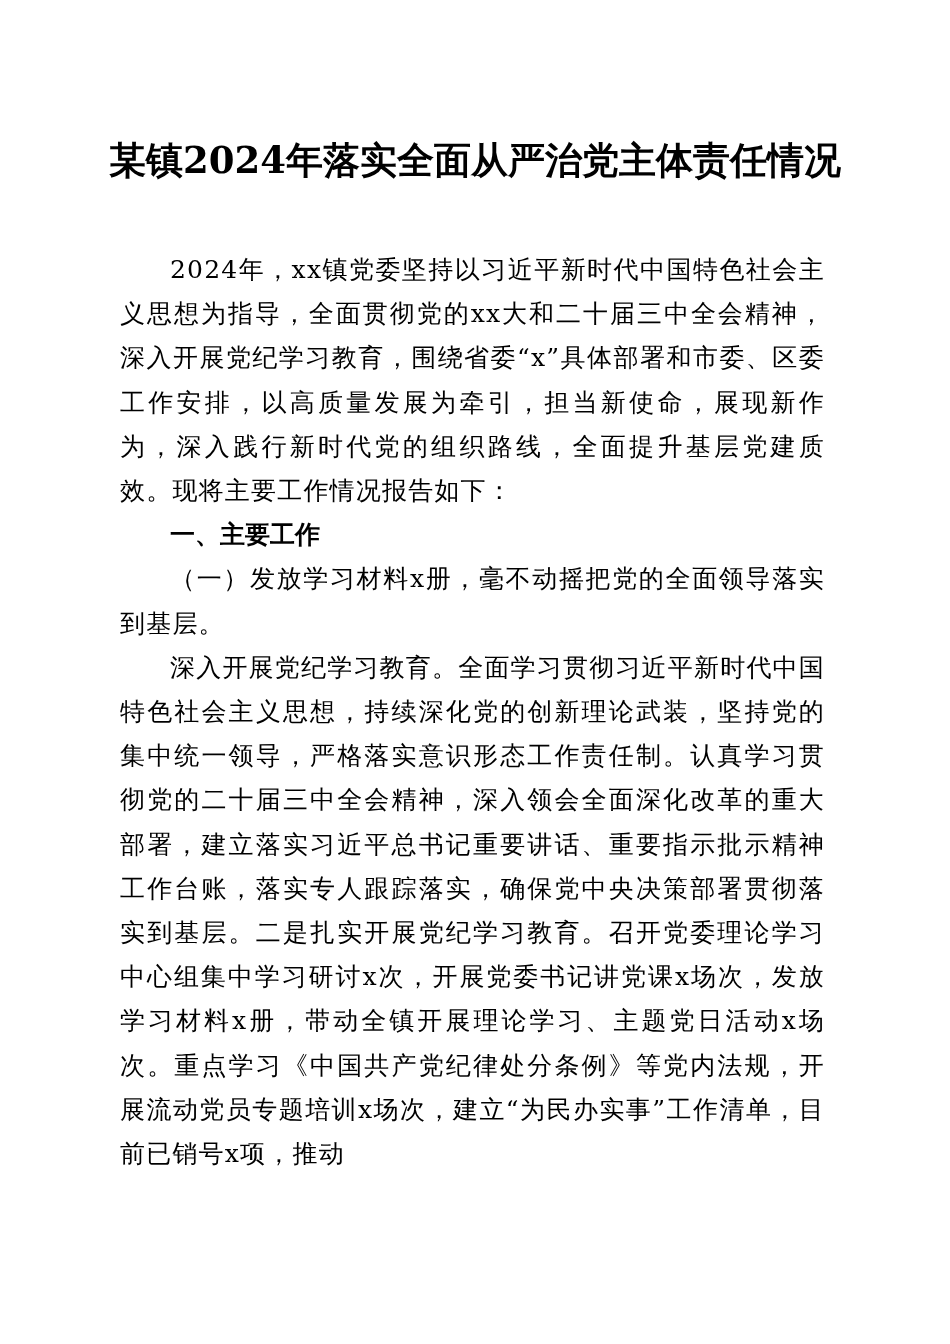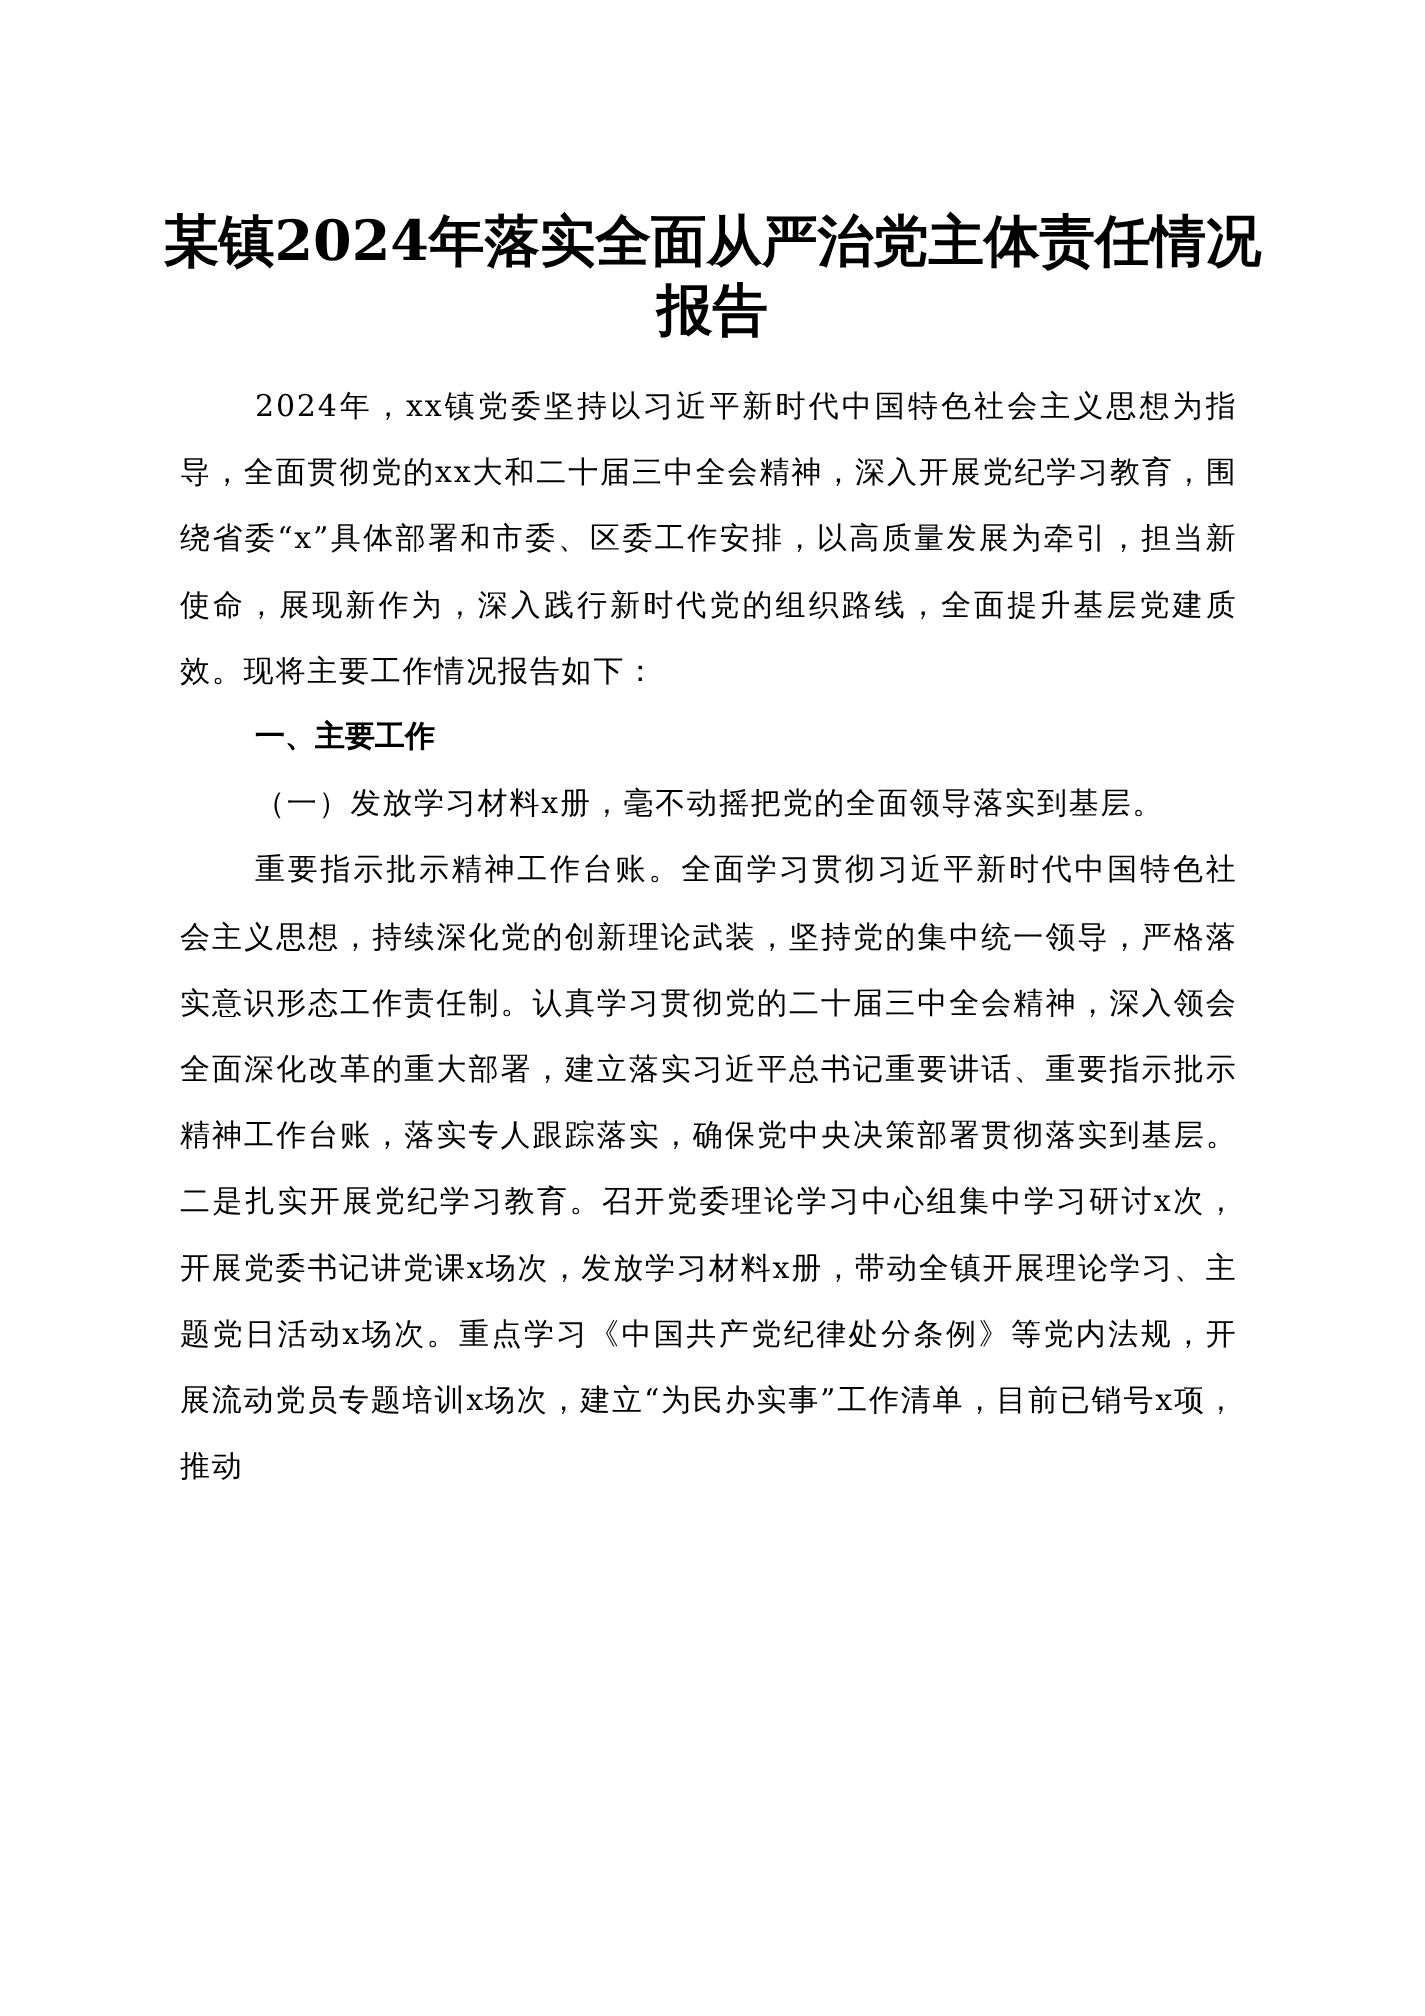--- a/index.html
+++ b/index.html
@@ -33,43 +33,42 @@
       font-size: 37px;
       line-height: 46px;
       letter-spacing: 0px;
     }
     .body {
       position: absolute;
       left: 120px;
       top: 248px;
       width: 705px;
       font-family: "DejaVu Serif", "Liberation Serif", serif;
-      font-size: 20px;
+      font-size: 25px;
       line-height: 44.2px;
       letter-spacing: 1.2px;
       text-align: justify;
     }
     .body p {
       margin: 0;
       text-indent: 50px;
     }
     .body p.heading1 {
       font-family: Liberation Serif, serif;
       font-weight: bold;
       letter-spacing: 0px;
     }
   </style>
 </head>
 <body>
 
 <div class="page">
   <div class="title">
     <div>某镇2024年落实全面从严治党主体责任情况</div>
-    <div>报告</div>
   </div>
 
   <div class="body">
     <p>2024年，xx镇党委坚持以习近平新时代中国特色社会主义思想为指导，全面贯彻党的xx大和二十届三中全会精神，深入开展党纪学习教育，围绕省委“x”具体部署和市委、区委工作安排，以高质量发展为牵引，担当新使命，展现新作为，深入践行新时代党的组织路线，全面提升基层党建质效。现将主要工作情况报告如下：</p>
     <p class="heading1">一、主要工作</p>
     <p>（一）发放学习材料x册，毫不动摇把党的全面领导落实到基层。</p>
-    <p><span class="lead">重要指示批示精神工作台账。</span><span>全面学习贯彻习近平新时代中国特色社会主义思想，持续深化党的创新理论武装，坚持党的集中统一领导，严格落实意识形态工作责任制。认真学习贯彻党的二十届三中全会精神，深入领会全面深化改革的重大部署，建立落实习近平总书记重要讲话、重要指示批示精神工作台账，落实专人跟踪落实，确保党中央决策部署贯彻落实到基层。二是扎实开展党纪学习教育。召开党委理论学习中心组集中学习研讨x次，开展党委书记讲党课x场次，发放学习材料x册，带动全镇开展理论学习、主题党日活动x场次。重点学习《中国共产党纪律处分条例》等党内法规，开展流动党员专题培训x场次，建立“为民办实事”工作清单，目前已销号x项，推动</span></p>
+    <p><span class="lead">深入开展党纪学习教育。</span><span>全面学习贯彻习近平新时代中国特色社会主义思想，持续深化党的创新理论武装，坚持党的集中统一领导，严格落实意识形态工作责任制。认真学习贯彻党的二十届三中全会精神，深入领会全面深化改革的重大部署，建立落实习近平总书记重要讲话、重要指示批示精神工作台账，落实专人跟踪落实，确保党中央决策部署贯彻落实到基层。二是扎实开展党纪学习教育。召开党委理论学习中心组集中学习研讨x次，开展党委书记讲党课x场次，发放学习材料x册，带动全镇开展理论学习、主题党日活动x场次。重点学习《中国共产党纪律处分条例》等党内法规，开展流动党员专题培训x场次，建立“为民办实事”工作清单，目前已销号x项，推动</span></p>
   </div>
 </div>
 
 </body></html>

